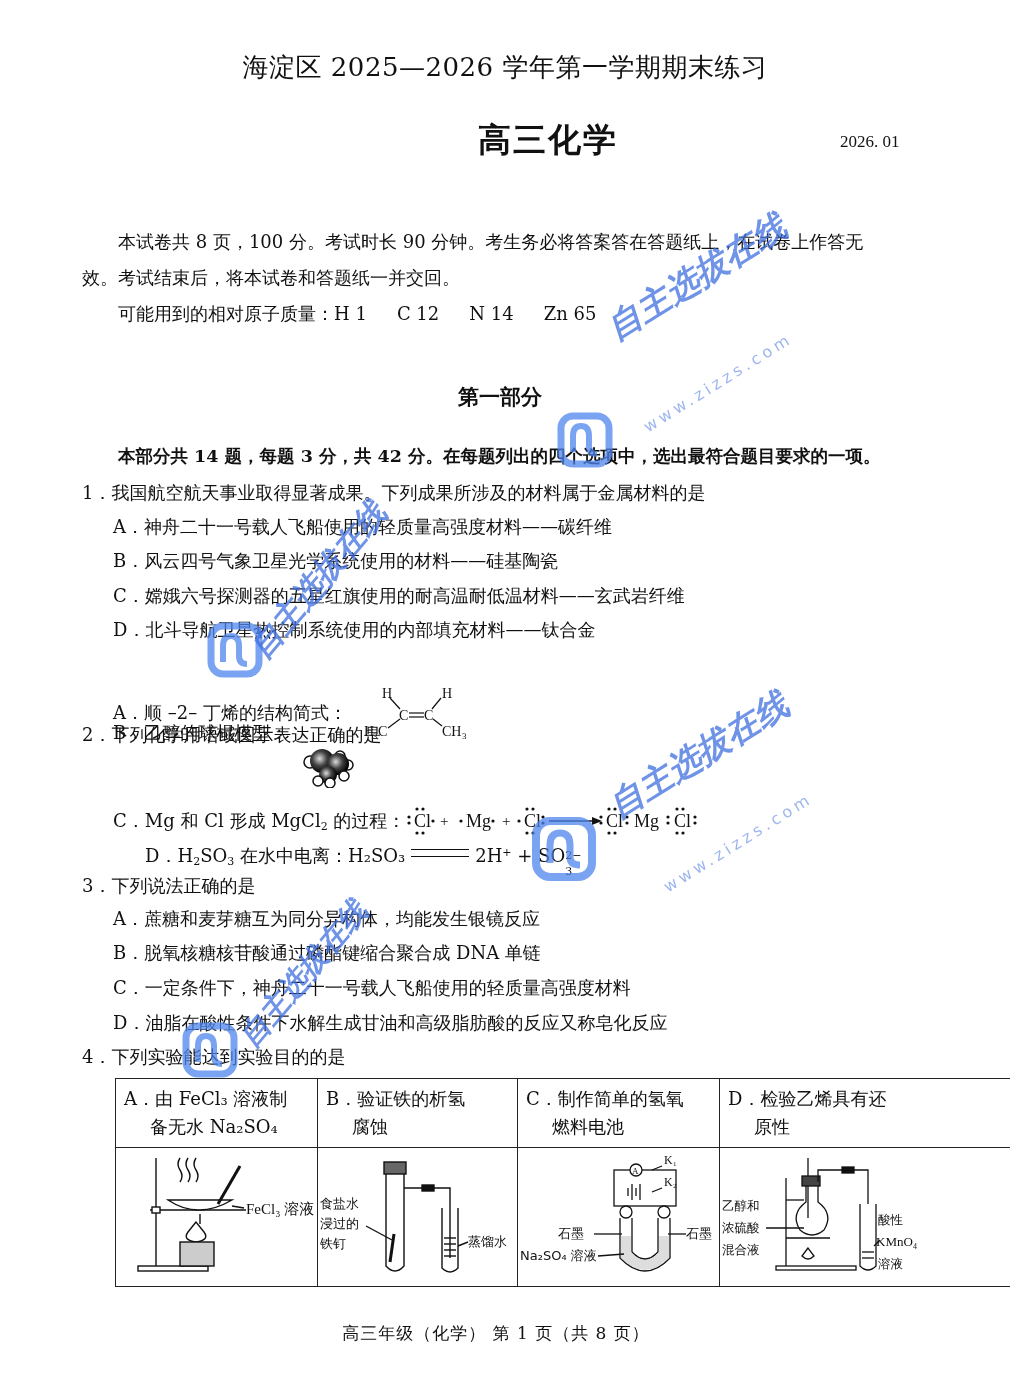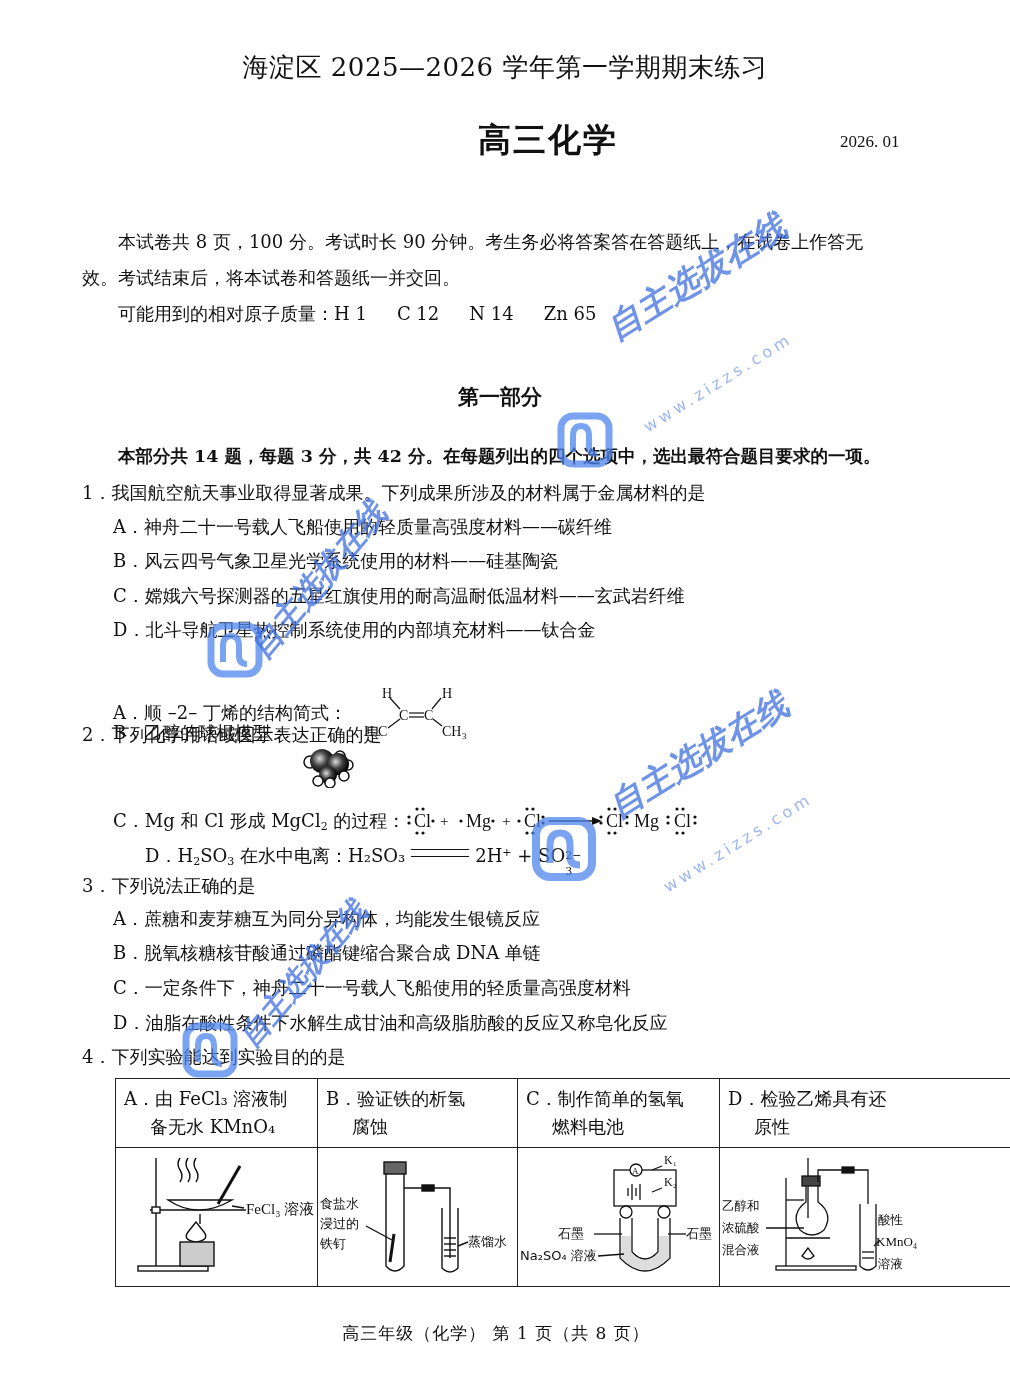--- a/index.html
+++ b/index.html
@@ -171,21 +171,21 @@
 <div class="abs opt" style="top:971px;left:113px;"><span>C．</span><span>一定条件下，神舟二十一号载人飞船使用的轻质量高强度材料</span></div>
 <div class="abs opt" style="top:1006px;left:113px;"><span>D．</span><span>油脂在酸性条件下水解生成甘油和高级脂肪酸的反应又称皂化反应</span></div>
 
 <div class="abs q" style="top:1040px;left:82px;">
   <span>4．</span><span>下列实验能达到实验目的的是</span>
 </div>
 
 <table class="exp">
   <tbody>
       <tr class="head">
-    <td style="width:185px"><span>A．</span><span>由 FeCl₃ 溶液制</span><br><span style="padding-left:26px">备无水 KMnO₄</span></td>
+    <td style="width:185px"><span>A．</span><span>由 FeCl₃ 溶液制</span><br><span style="padding-left:26px">备无水 Na₂SO₄</span></td>
     <td style="width:183px"><span>B．</span><span>验证铁的析氢</span><br><span style="padding-left:26px">腐蚀</span></td>
     <td style="width:185px"><span>C．</span><span>制作简单的氢氧</span><br><span style="padding-left:26px">燃料电池</span></td>
     <td><span>D．</span><span>检验乙烯具有还</span><br><span style="padding-left:26px">原性</span></td>
   </tr>
   <tr class="fig">
 
     <td>
       <svg width="200" height="130">
         <g stroke="#111" fill="none" stroke-width="1.4">
           <line x1="40" y1="10" x2="40" y2="120"></line>

